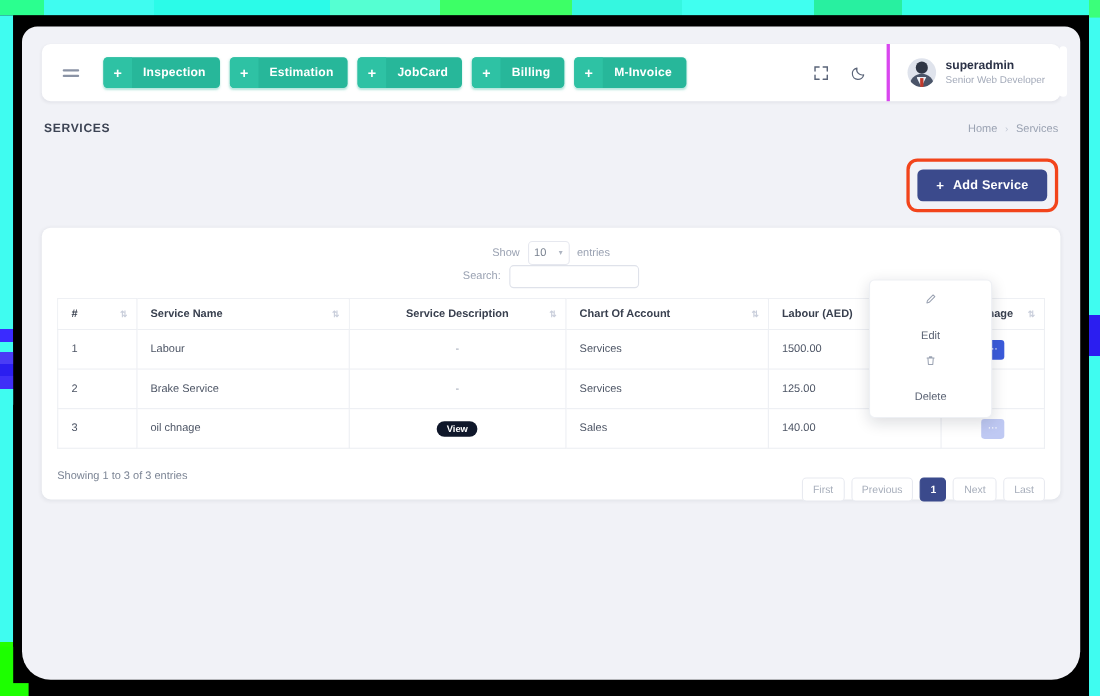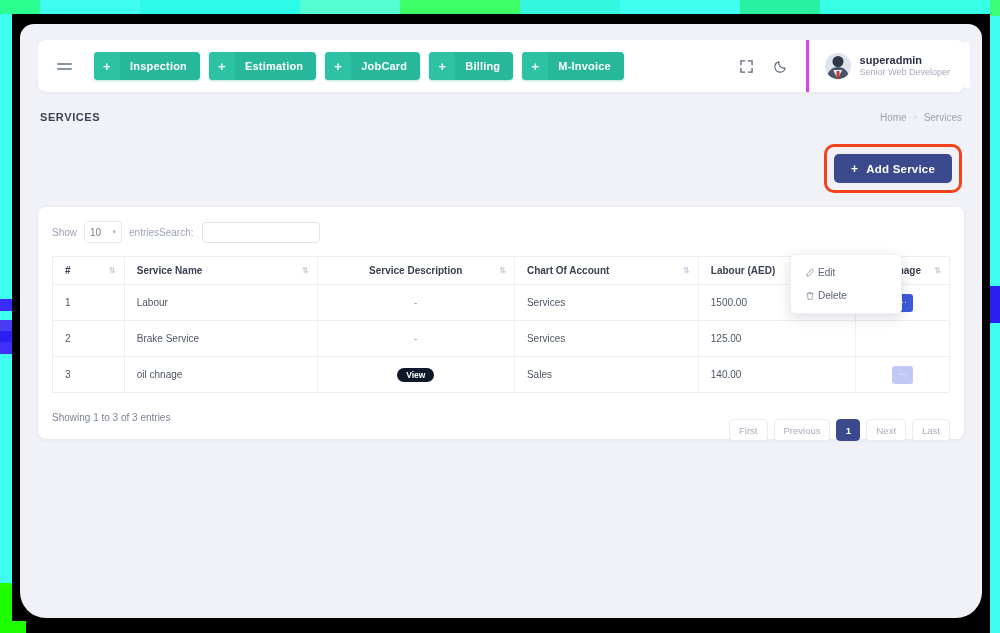--- a/index.html
+++ b/index.html
@@ -156,21 +156,21 @@
   
   .card {
     margin: 14px 18px 0 18px;
     background: #ffffff; border-radius: 8px;
     box-shadow: 0 1px 4px rgba(16,24,40,.07);
     padding: 12px 14px 10px 14px;
     position: relative;
   }
   .card-controls {
     display: flex; align-items: center; 
-    height: 26px; margin-bottom: 11px;
+    height: 26px; margin-bottom: 26px; flex-direction: column;
   }
   .length-ctl { display: flex; align-items: center; gap: 7px; font-size: 10px; color: #9aa2b2; }
   .length-select {
     display: flex; align-items: center; justify-content: space-between;
     width: 38px; height: 22px; padding: 0 5px;
     border: 1px solid #e6e8ef; border-radius: 4px;
     background: #fff; font-size: 10px; color: #77808f; cursor: pointer;
   }
   .length-select .caret { font-size: 7px; color: #aeb5c2; }
   .search-ctl { display: flex; align-items: center; gap: 8px; font-size: 10px; color: #9aa2b2; }
@@ -224,22 +224,22 @@
 
   
   .dropdown-menu {
     position: absolute; right: 62px; top: 47px;
     width: 112px; background: #ffffff;
     border-radius: 5px; border: 1px solid #eef0f4;
     box-shadow: 0 4px 14px rgba(16,24,40,.14);
     padding: 6px 0; z-index: 30;
   }
   .dropdown-item {
-    display: flex; align-items: center; gap: 3px;
-    padding: 6px 14px; font-size: 10px; color: #5a6273; cursor: pointer;
+    display: flex; align-items: center; gap: 23px;
+    padding: 6px 14px; font-size: 10px; color: #5a6273; cursor: pointer; flex-direction: column;
   }
   .dropdown-item svg { flex: none; color: #9aa2b2; }
 
   
   .table-footer {
     display: flex; align-items: center; justify-content: space-between;
     margin-top: 12px; height: 24px;
   }
   .showing-info { font-size: 10px; color: #7b8494; }
   .pagination { display: flex; align-items: center; gap: 6px; }

